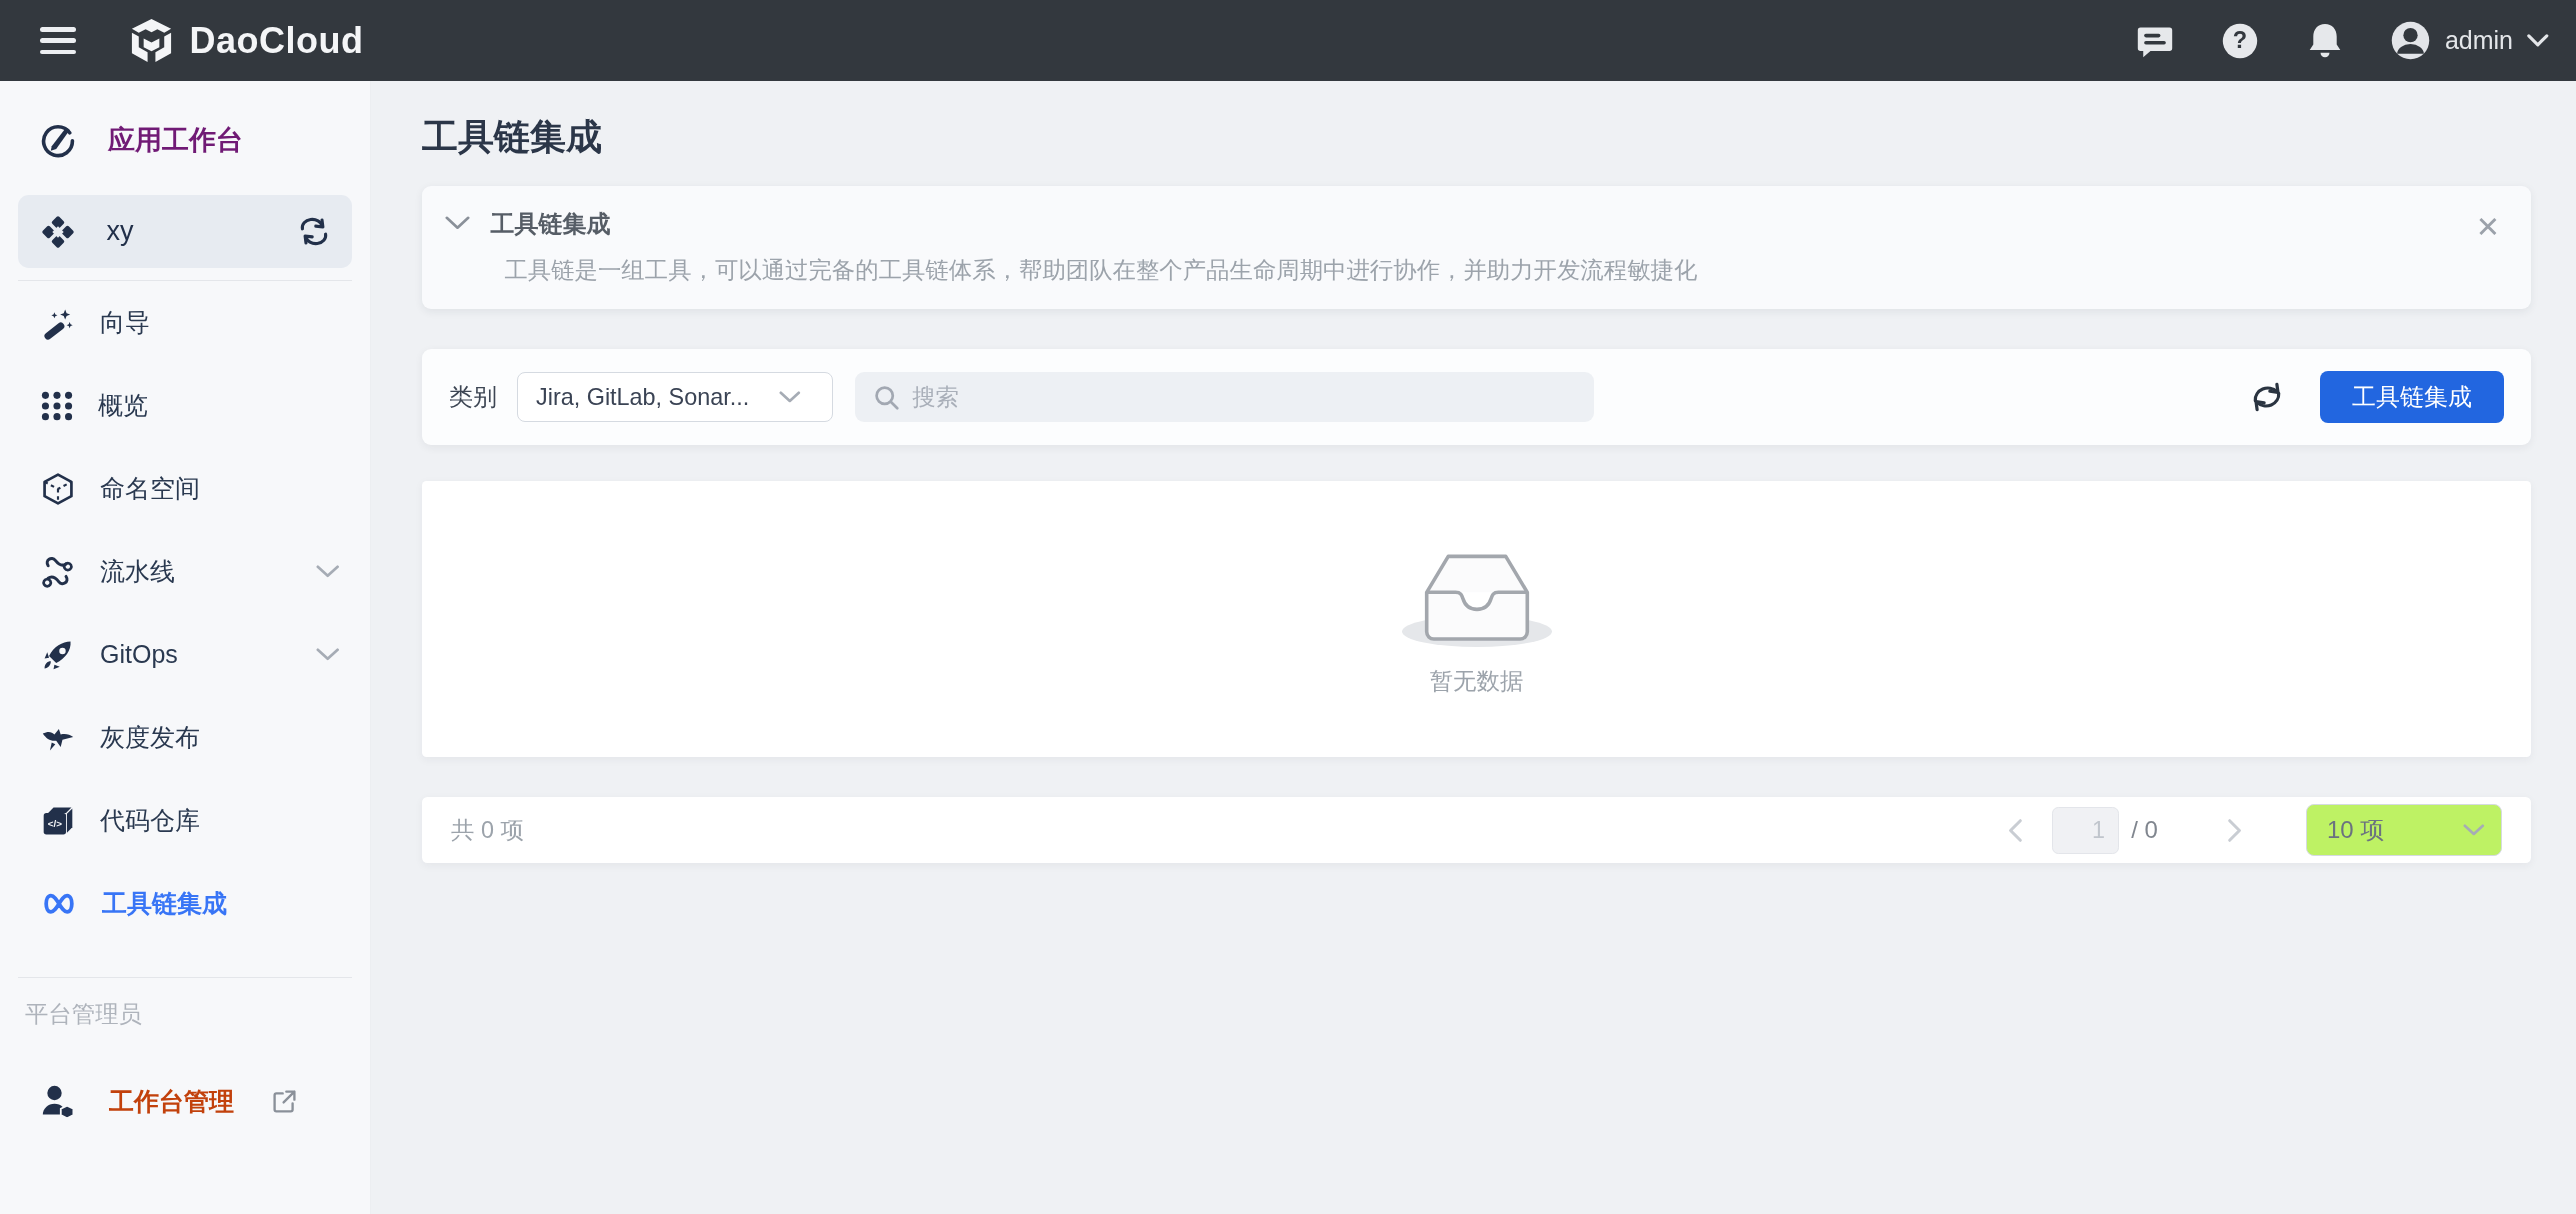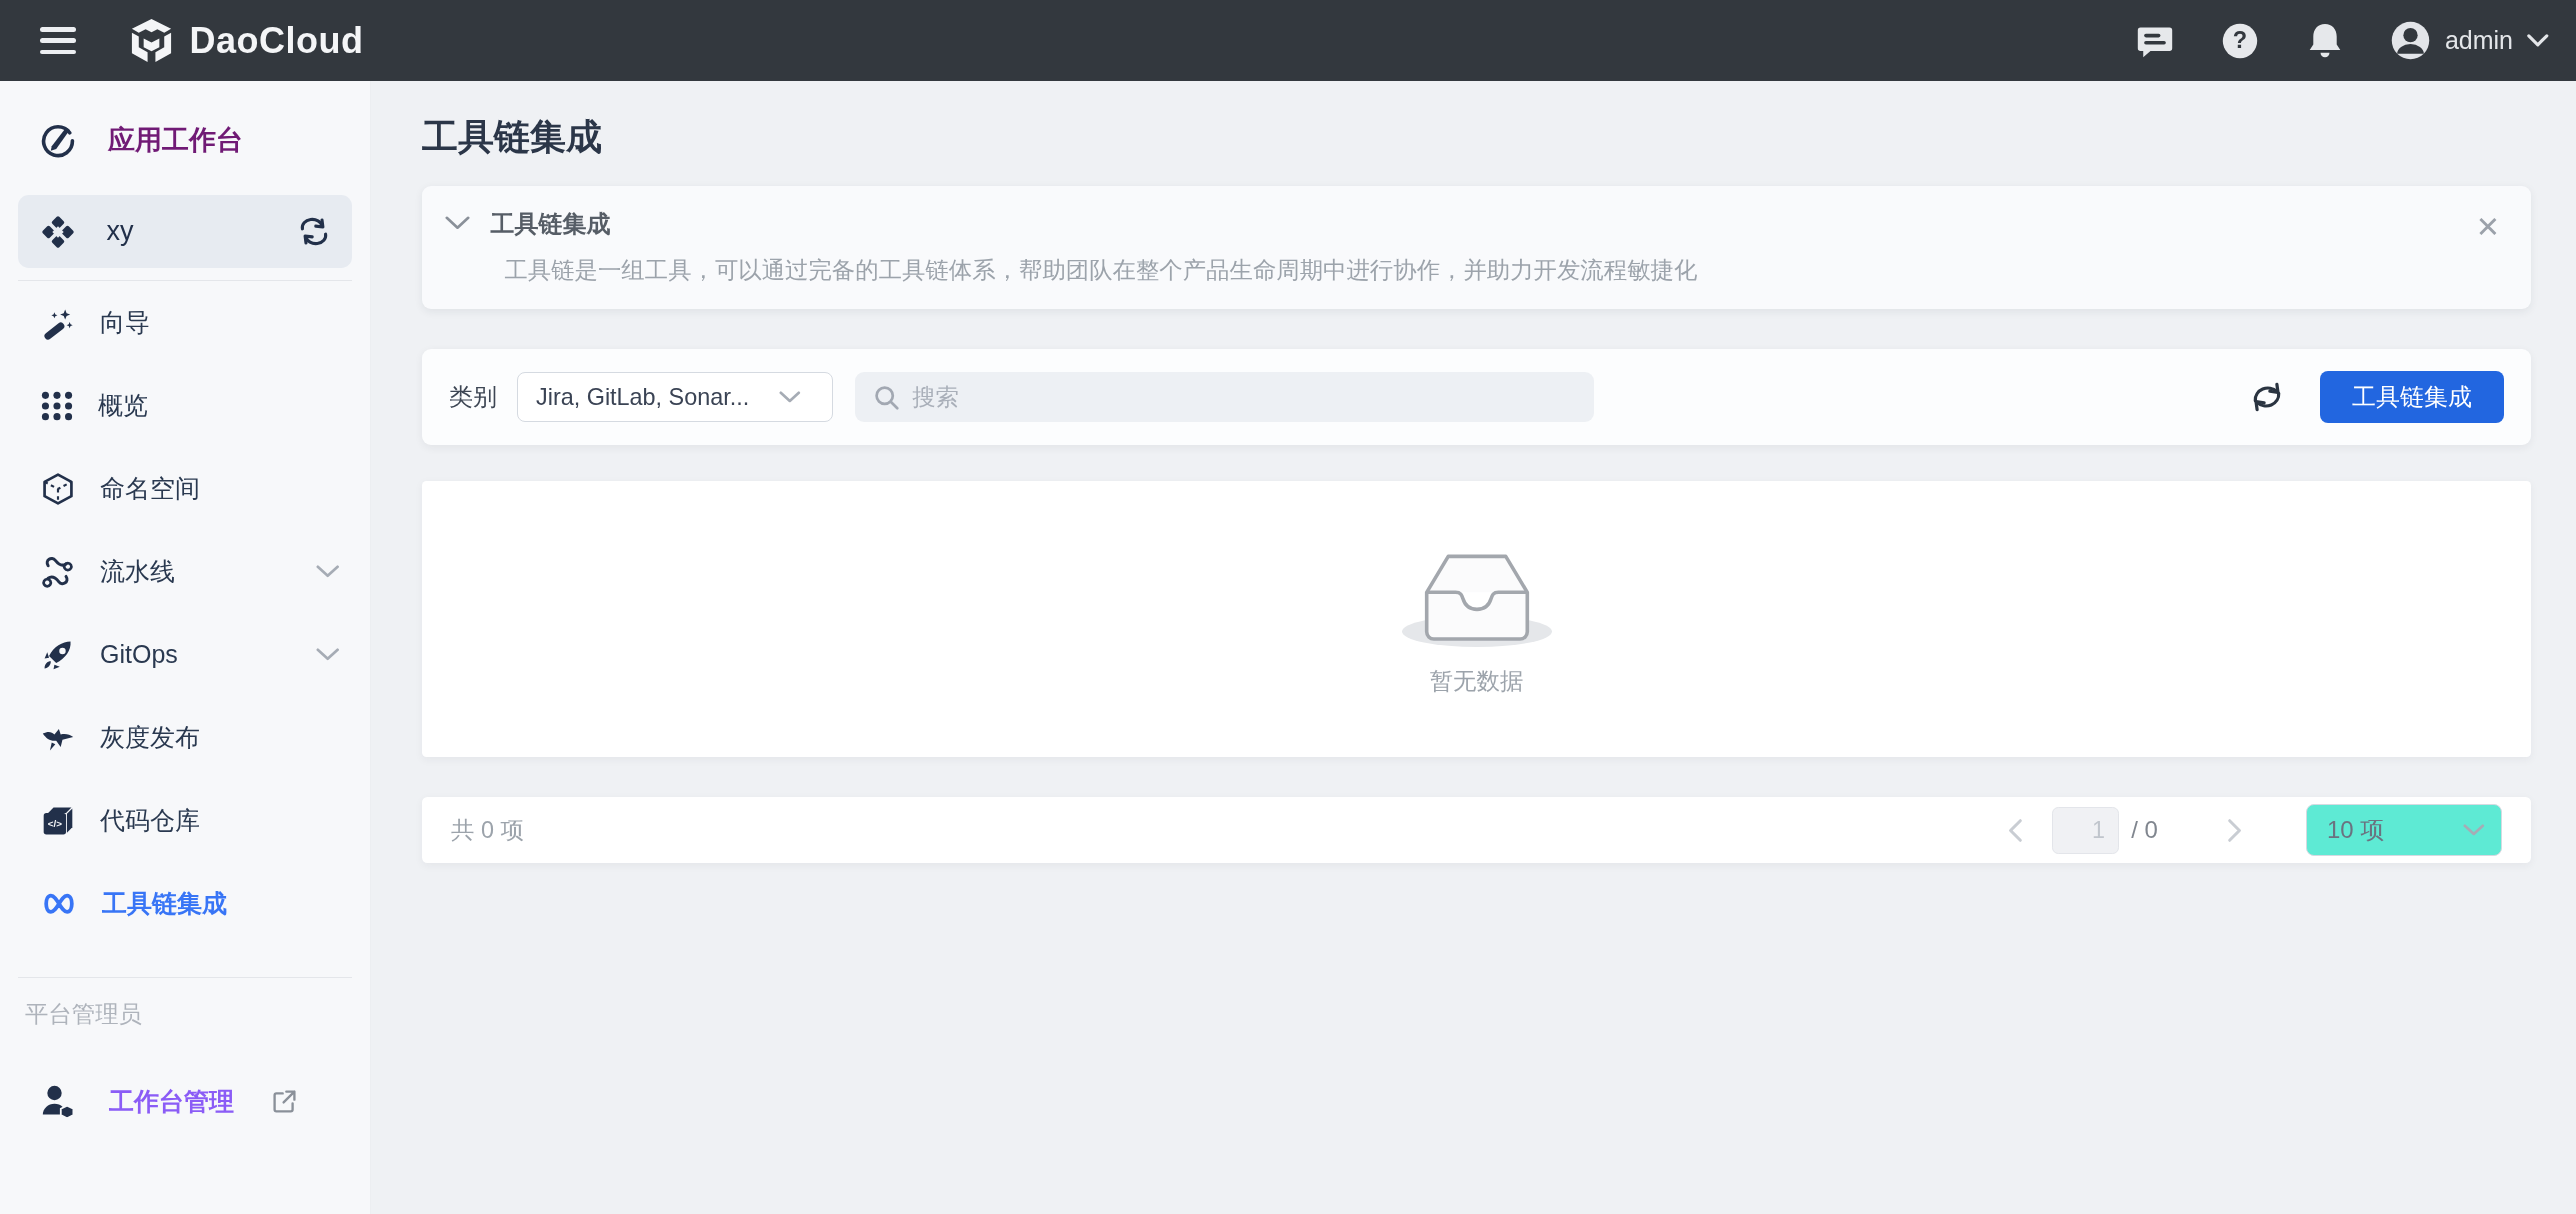--- a/index.html
+++ b/index.html
@@ -36,21 +36,21 @@
   .side-items { margin-top:0.9px; }
   .side-row { height:83px; display:flex; align-items:center; padding-left:41px; gap:25px;
     cursor:pointer; position:relative; }
   .side-row .lbl { font-size:25px; color:#2A3950; font-weight:500; }
   .side-row.active .lbl { color:#3875F6; font-weight:600; }
   .side-chevron { position:absolute; right:31px; display:flex; }
   .section-label { margin:18px 0 0 25px; height:36px; display:flex; align-items:center;
     font-size:23.4px; color:#AEB3BB; }
   .admin-row { margin-top:45px; height:50px; display:flex; align-items:center;
     padding-left:41px; gap:32px; cursor:pointer; }
-  .admin-row .lbl { font-size:25px; color:#8b5cf6; font-weight:600; }
+  .admin-row .lbl { font-size:25px; color:#c2410c; font-weight:600; }
   .sb-divider2 { height:0.9px; background:#E4E6EA; margin:31.5px 18px 0 18px; }
 
   
   .page-title { margin-top:32px; font-size:36px; font-weight:700; color:#2B3648; }
 
   .banner { margin-top:24px; background:#F9FAFC; border-radius:9px; position:relative;
     padding:21.6px 72px 23.4px 23.4px; box-shadow:0 2.7px 9px rgba(31,38,52,.07); }
   .banner-head { display:flex; align-items:center; gap:20px; }
   .banner-title { font-size:24px; font-weight:700; color:#565D66; }
   .banner-desc { margin:14.4px 0 0 59px; font-size:23.4px; color:#9CA3AB; }
@@ -84,21 +84,21 @@
 
   .pager-card { margin-top:40px; height:66px; background:#FFFFFF; border-radius:5.4px;
     display:flex; align-items:center; padding:0 29px; box-shadow:0 2.7px 9px rgba(31,38,52,.05); }
   .pager-total { font-size:23.4px; color:#9CA3AB; }
   .pager-right { margin-left:auto; display:flex; align-items:center; }
   .pg-arrow { display:flex; padding:0 5.4px; cursor:default; }
   .pg-input { width:67px; height:47px; margin:0 12.6px 0 23.4px; background:#F0F1F4;
     border:1.8px solid #E3E5EA; border-radius:6.3px; display:flex; align-items:center;
     justify-content:flex-end; padding-right:12.6px; font-size:23.4px; color:#C0C5CC; }
   .pg-of { font-size:24px; color:#80868F; margin-right:23.4px; white-space:nowrap; }
-  .pg-size { width:196px; height:52px; margin-left:58px; background:#5eead4;
+  .pg-size { width:196px; height:52px; margin-left:58px; background:#bef264;
     border:1.8px solid #D5DAE1; border-radius:8px; display:flex; align-items:center;
     padding:0 16px 0 20px; cursor:pointer; }
   .pg-size .sel-text { font-size:24px; color:#6B7280; }
   .pg-size .sel-caret { margin-left:auto; display:flex; }
 </style>
 </head>
 <body>
 
 <div class="topbar">
   <div class="hamburger">

